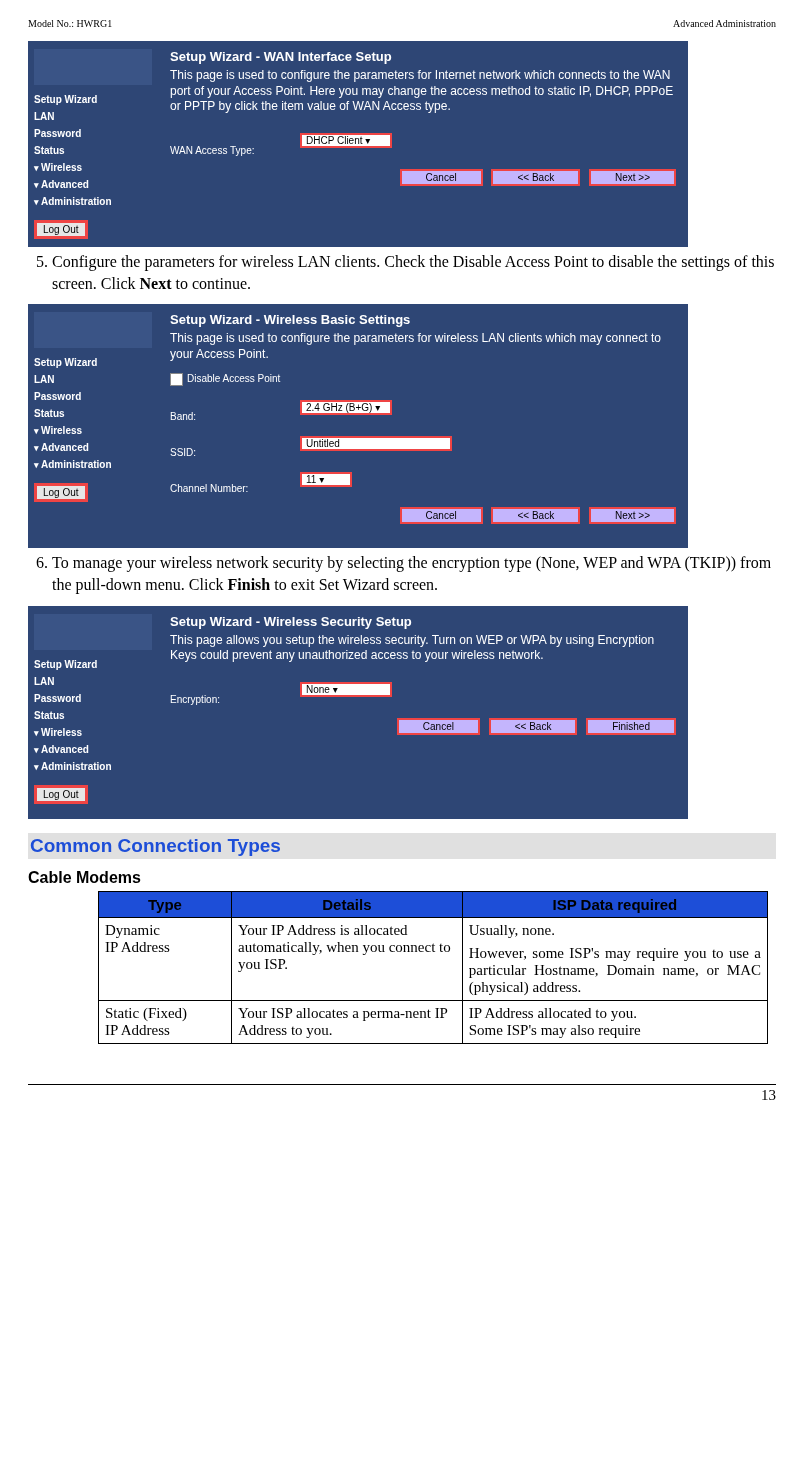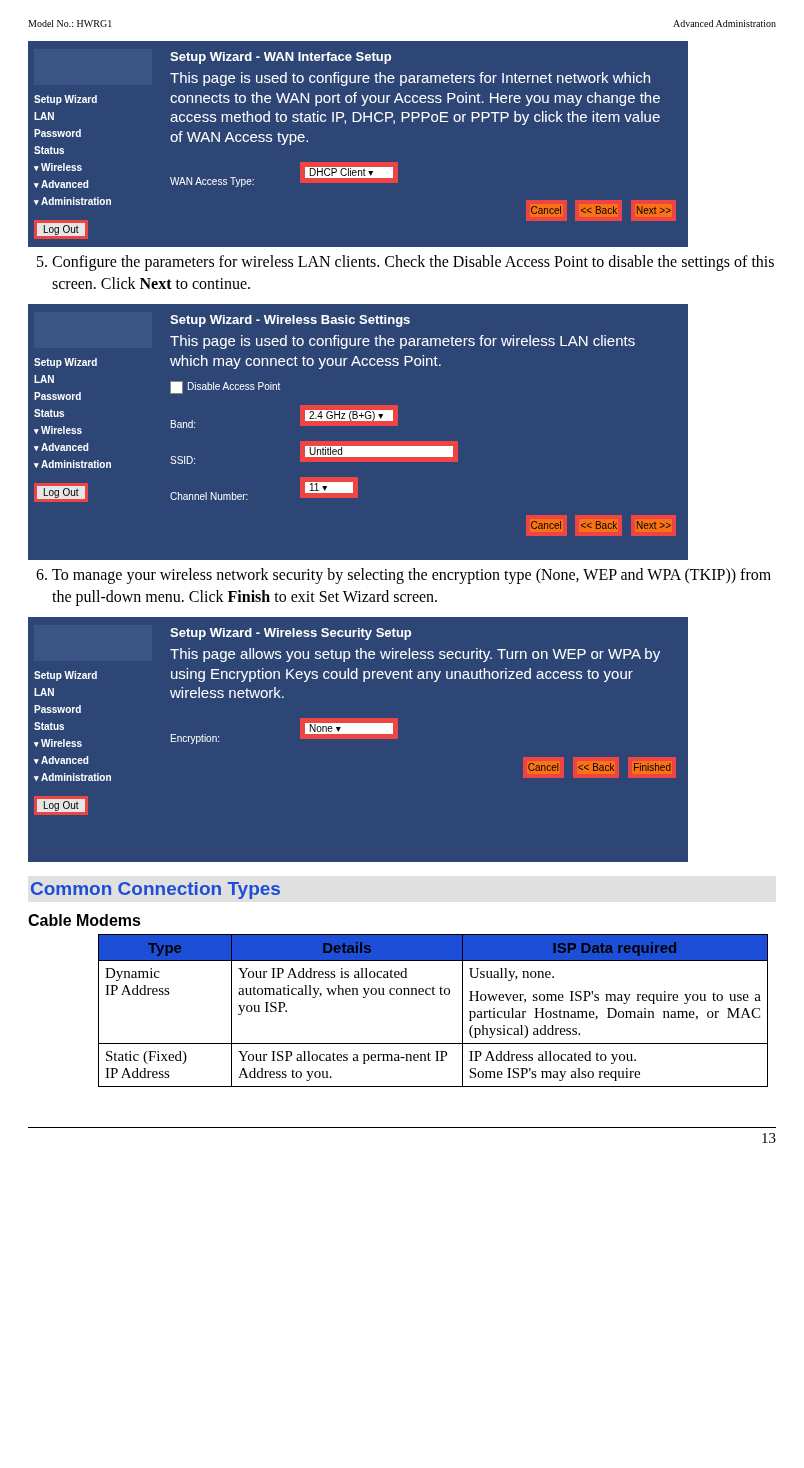--- a/index.html
+++ b/index.html
@@ -61,49 +61,49 @@
     flex: 1;
     padding: 8px 12px 24px 12px;
     box-sizing: border-box;
   }
   .wiz-title {
     font-weight: bold;
     font-size: 13px;
     padding-bottom: 4px;
   }
   .wiz-desc {
-    font-size: 15px;
+    font-size: 12px;
     line-height: 1.3;
     padding-bottom: 8px;
   }
   .wiz-row {
     display: flex;
     align-items: center;
     padding: 3px 0;
     font-size: 10px;
   }
   .wiz-row .lbl { width: 130px; margin-top: 19px; }
   .wiz-row .ctrl {
     background: #fff;
     color: #000;
-    border: 5px solid #ef4444;
+    border: 2px solid #ef4444;
     padding: 0 4px;
     min-width: 80px;
     font-size: 10px;
   }
   .shot .btns {
     text-align: right;
     padding-top: 10px;
   }
   .shot .btns .b {
     display: inline-block;
-    background: #f97316;
+    background: #c4b5fd;
     color: #000;
-    border: 4px solid #ef4444;
-    padding: 1px 1px;
+    border: 2px solid #ef4444;
+    padding: 1px 24px;
     margin-left: 6px;
     font-size: 10px;
   }
   .checkbox {
     display: inline-block;
     width: 11px; height: 11px;
     border: 1px solid #888;
     background: #fff;
     vertical-align: middle;
     margin-right: 4px;

